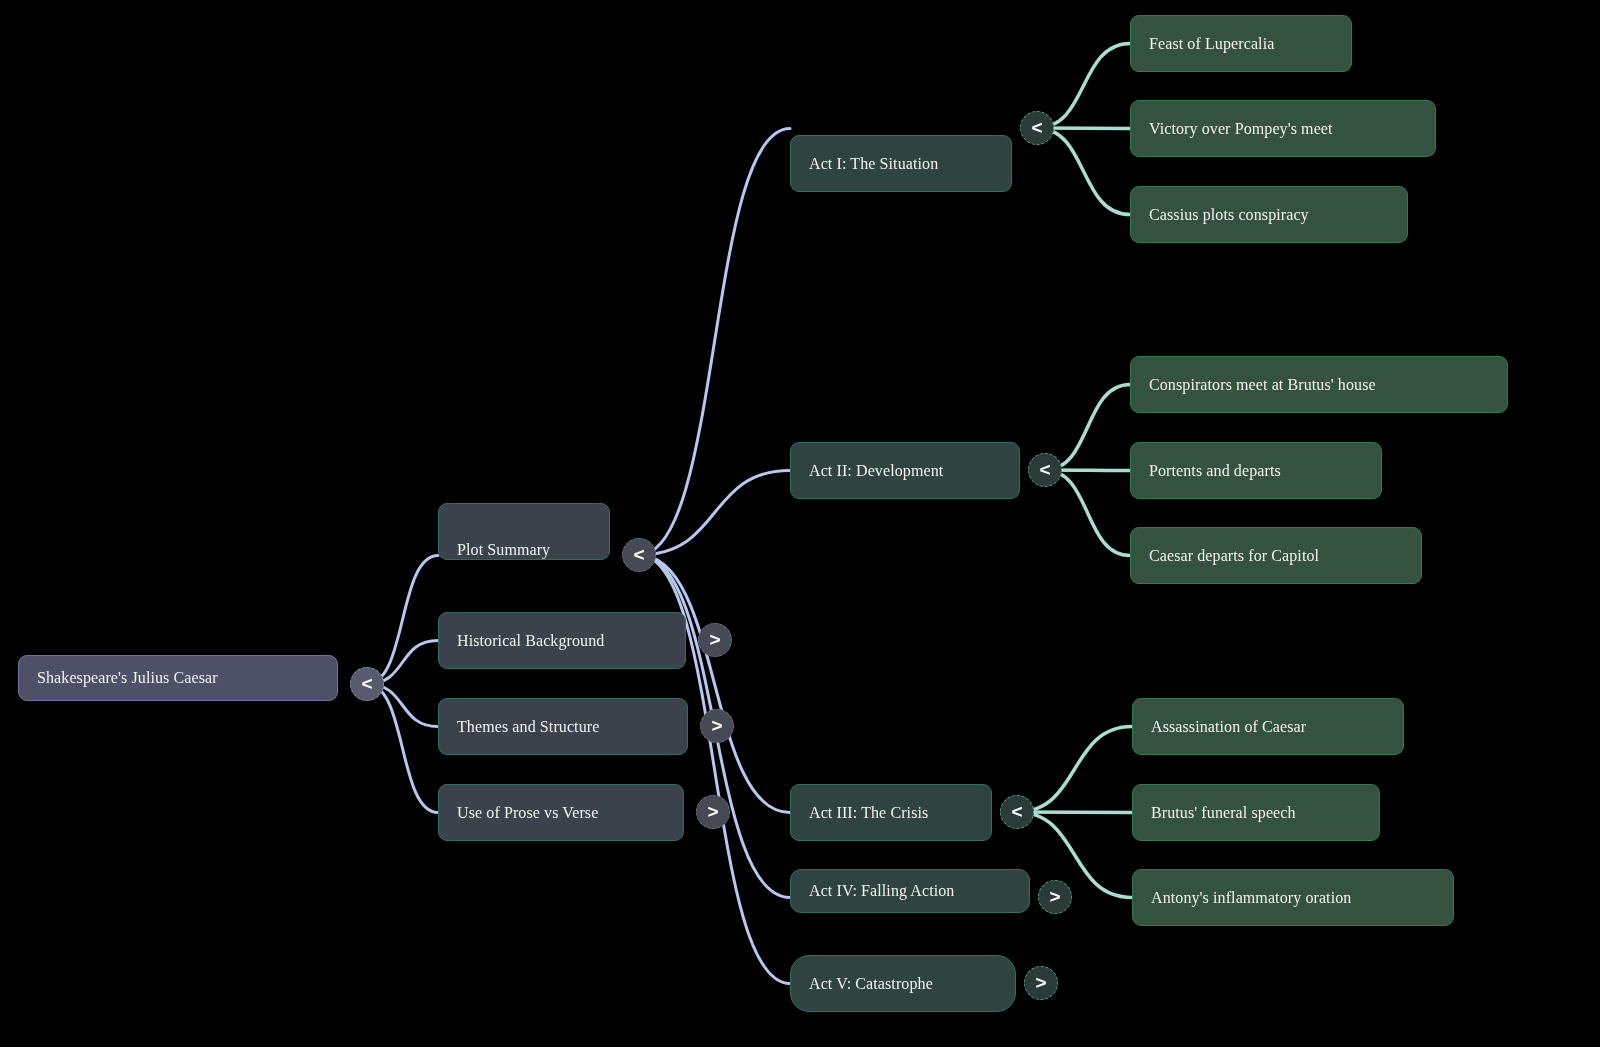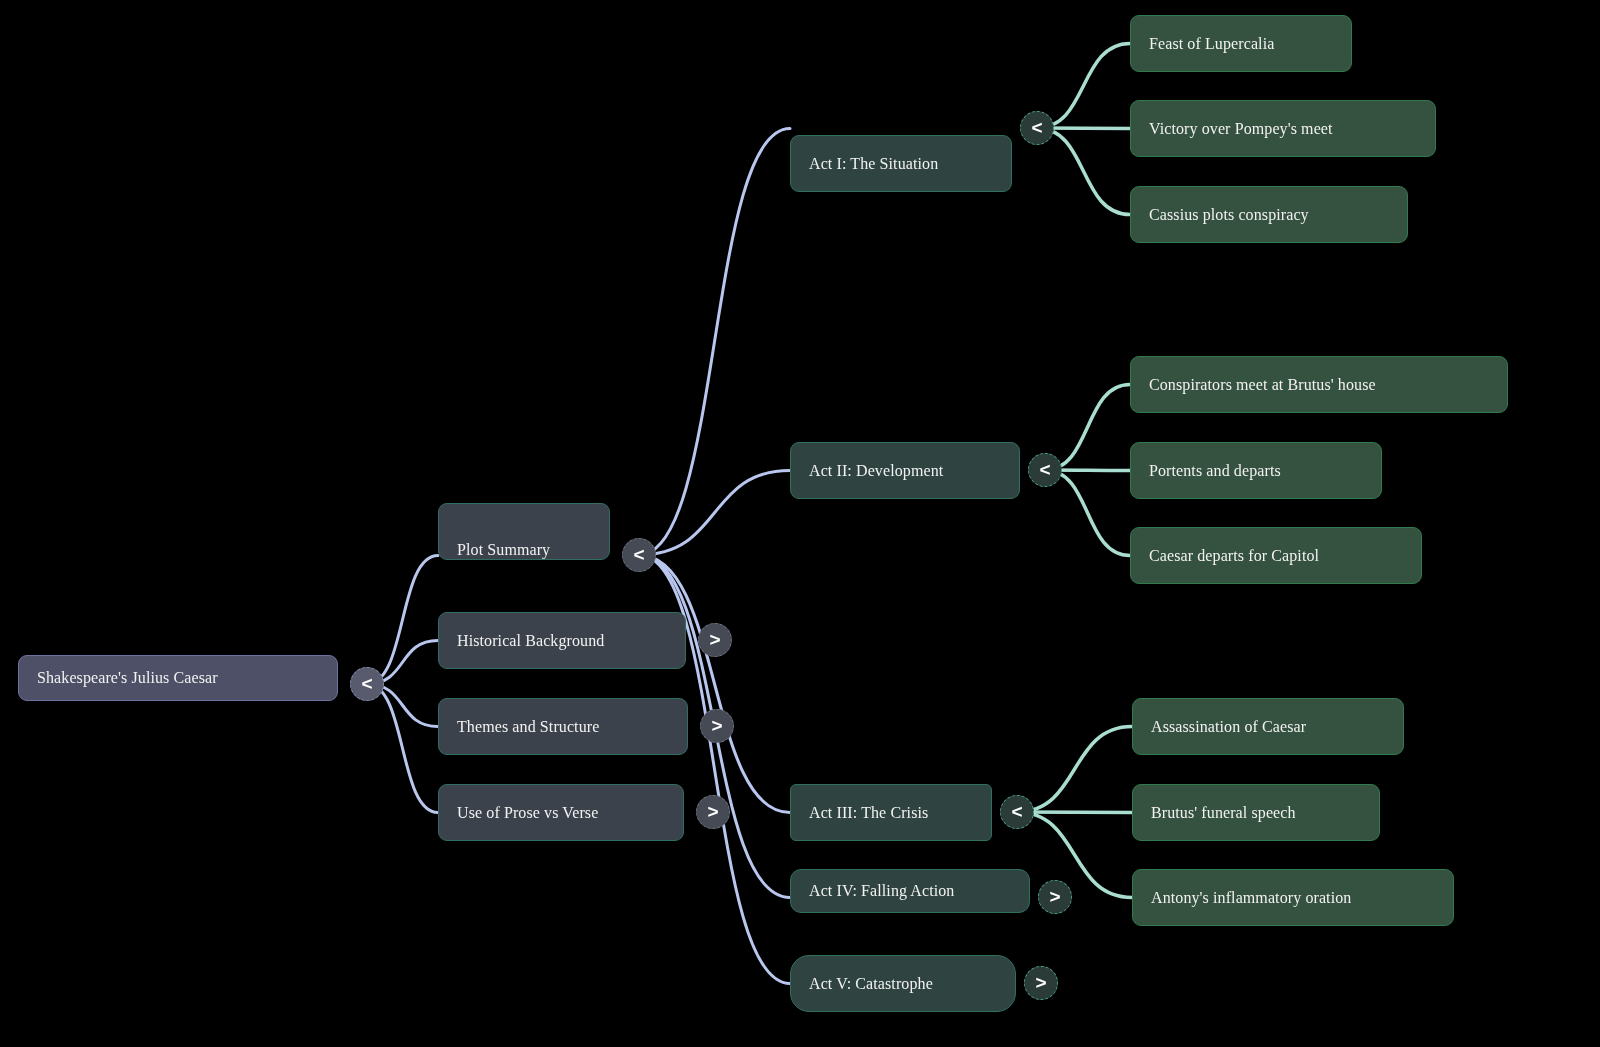--- a/index.html
+++ b/index.html
@@ -159,21 +159,21 @@
       </div>
       <div class="node leaf" style="left: 1130px; top: 356px; width: 378px; height: 57px;">
         <span>Conspirators meet at Brutus' house</span>
       </div>
       <div class="node leaf" style="left: 1130px; top: 442px; width: 252px; height: 57px;">
         <span>Portents and departs</span>
       </div>
       <div class="node leaf" style="left: 1130px; top: 527px; width: 292px; height: 57px;">
         <span>Caesar departs for Capitol</span>
       </div>
-      <div class="node act" style="left: 790px; top: 784px; width: 202px; height: 57px; border-radius: 6px;">
+      <div class="node act" style="left: 790px; top: 784px; width: 202px; height: 57px;">
         <span>Act III: The Crisis</span>
       </div>
       <div class="toggle t-act" style="left: 1000px; top: 795px;">
         <span>&lt;</span>
       </div>
       <div class="node leaf" style="left: 1132px; top: 698px; width: 272px; height: 57px;">
         <span>Assassination of Caesar</span>
       </div>
       <div class="node leaf" style="left: 1132px; top: 784px; width: 248px; height: 57px;">
         <span>Brutus' funeral speech</span>

